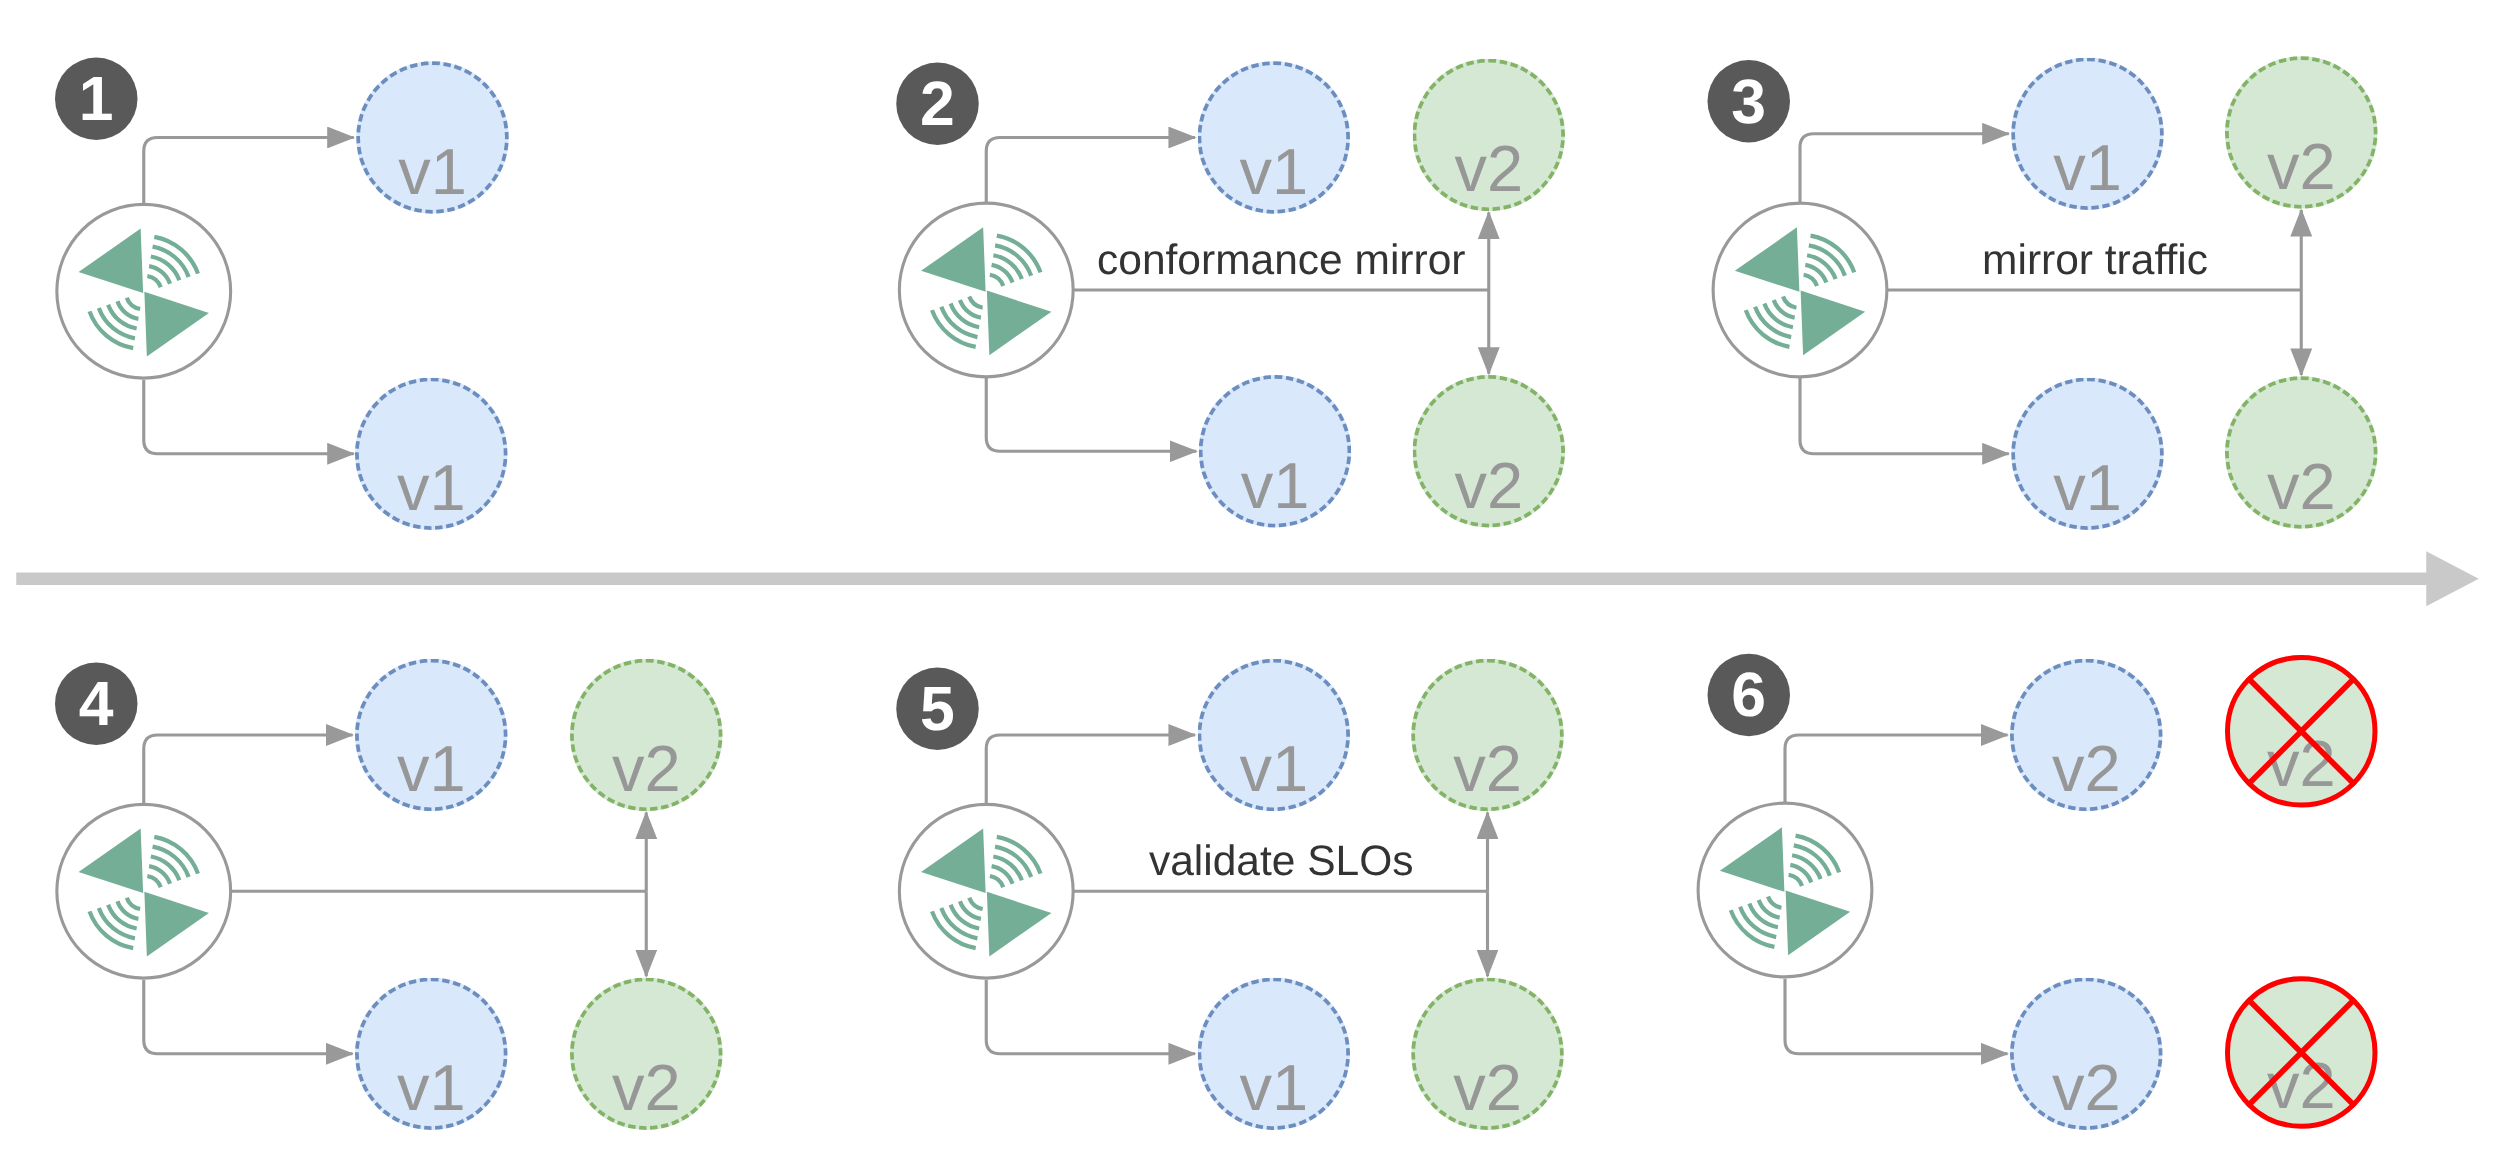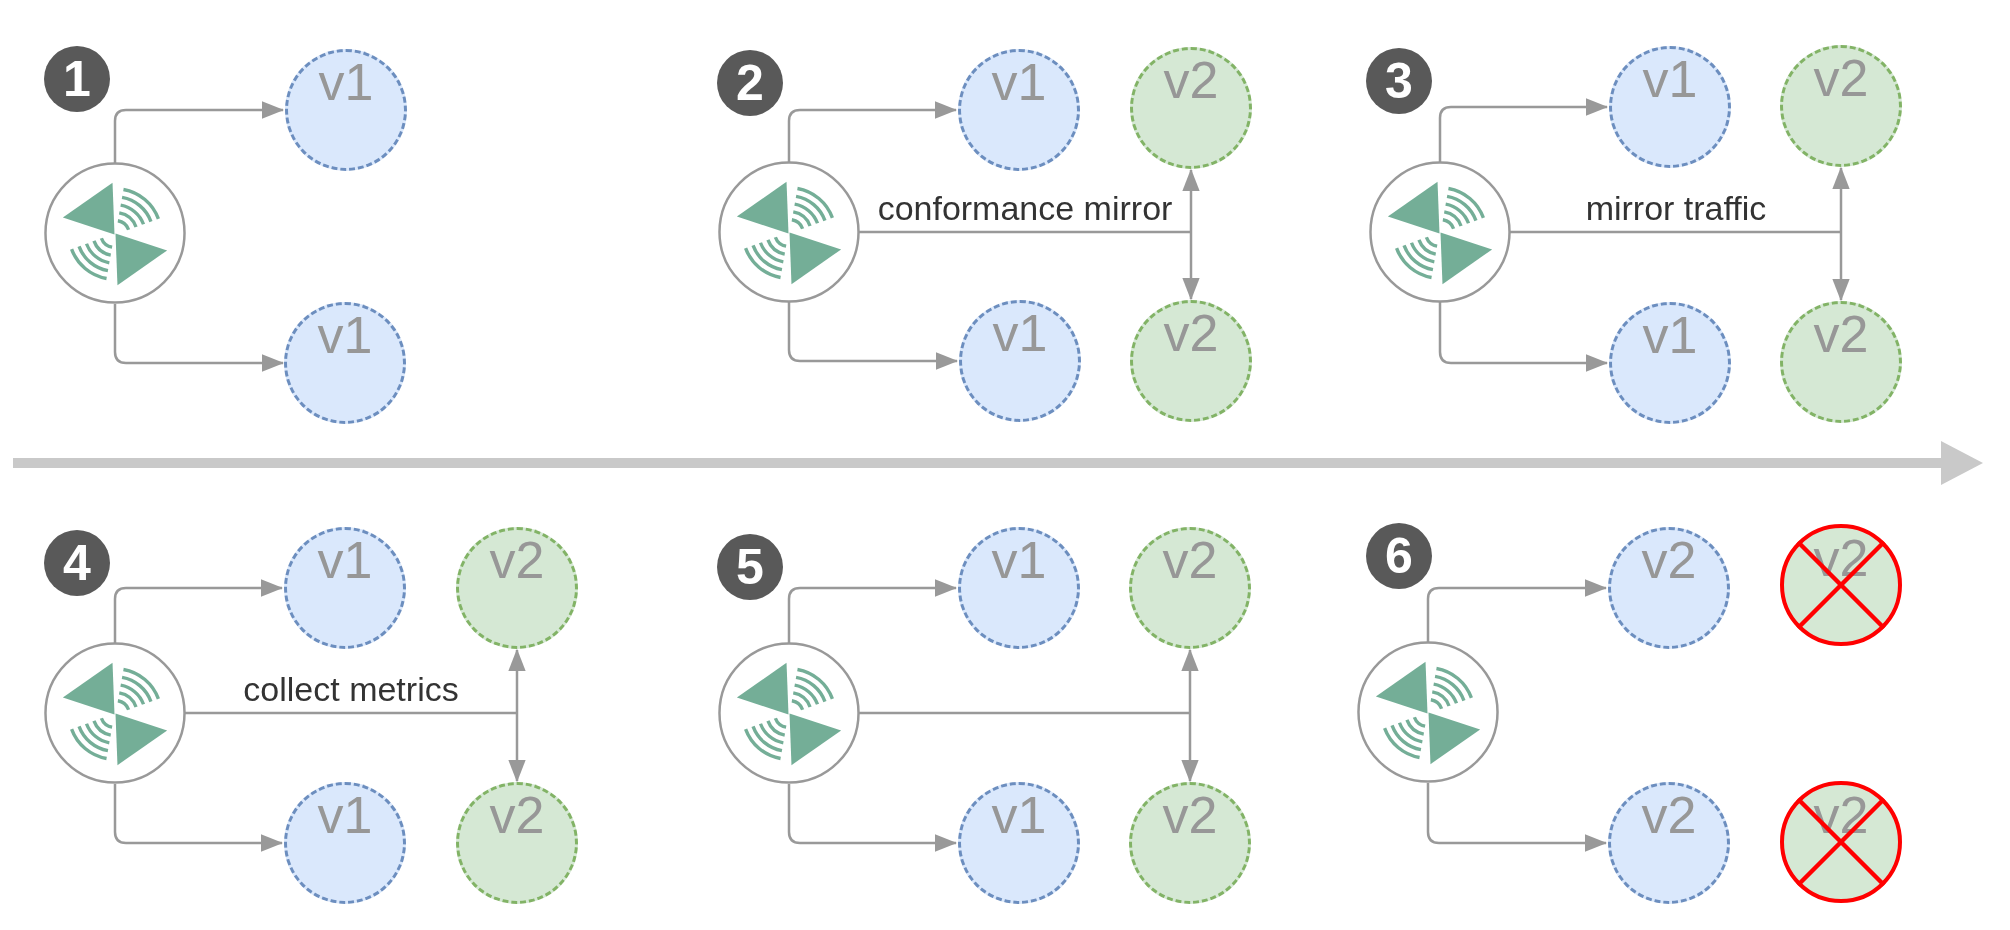--- a/index.html
+++ b/index.html
@@ -16,21 +16,21 @@
   .ah{fill:var(--connector-gray);}
   .router-circle{fill:#ffffff;stroke:var(--connector-gray);stroke-width:2.5;}
   .tri{fill:var(--logo-green);}
   .warc{fill:none;stroke:var(--logo-green);stroke-width:3.4;}
   .divider-bar{fill:var(--divider);}
   .panel{position:absolute;inset:0;z-index:2;}
   .badge{position:absolute;width:66px;height:66px;border-radius:50%;background:var(--badge-bg);
          color:var(--badge-text);font-size:50px;font-weight:bold;display:flex;
          align-items:center;justify-content:center;z-index:3;}
   .node{position:absolute;width:122px;height:122px;border-radius:50%;box-sizing:border-box;
-        display:flex;align-items:flex-start;justify-content:center;font-size:52px;
+        display:flex;align-items:flex-end;justify-content:center;font-size:52px;
         color:var(--node-text);z-index:2;}
   .node.blue{background:var(--blue-fill);border:3px dashed var(--blue-border);}
   .node.green{background:var(--green-fill);border:3px dashed var(--green-border);}
   .node.crossed{background:var(--green-fill);border:4px solid var(--red);}
   .cross-svg{position:absolute;left:-4px;top:-4px;}
   .cross-svg line{stroke:var(--red);stroke-width:4.5;}
   .step-label{position:absolute;width:420px;height:44px;line-height:44px;text-align:center;
               font-size:34px;color:var(--label-text);z-index:2;white-space:nowrap;}
 </style>
 </head>
@@ -166,39 +166,39 @@
       </div>
     <div class="node green" style="left:1780px;top:301px">
         <span>v2</span>
       </div>
   </div>
 
   <div class="panel">
     <div class="badge" style="left:44px;top:530px">
         <span>4</span>
       </div>
-    <div class="step-label" style="left:141px;top:667px">collect metrics</div>
     <div class="node blue" style="left:284px;top:527px">
         <span>v1</span>
       </div>
     <div class="node green" style="left:456px;top:527px">
         <span>v2</span>
       </div>
     <div class="node blue" style="left:284px;top:782px">
         <span>v1</span>
       </div>
     <div class="node green" style="left:456px;top:782px">
         <span>v2</span>
       </div>
   </div>
 
   <div class="panel">
     <div class="badge" style="left:717px;top:534px">
         <span>5</span>
       </div>
+    <div class="step-label" style="left:815px;top:667px">validate SLOs</div>
     <div class="node blue" style="left:958px;top:527px">
         <span>v1</span>
       </div>
     <div class="node green" style="left:1129px;top:527px">
         <span>v2</span>
       </div>
     <div class="node blue" style="left:958px;top:782px">
         <span>v1</span>
       </div>
     <div class="node green" style="left:1129px;top:782px">

